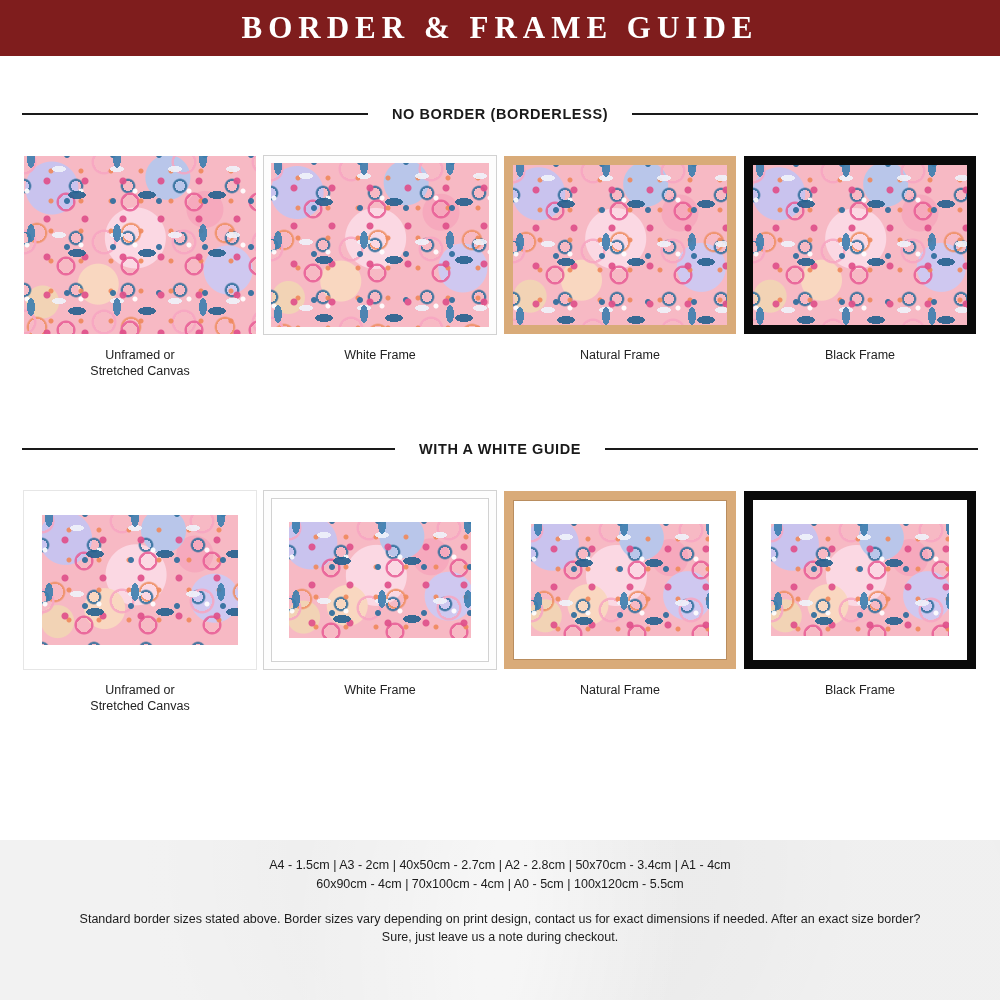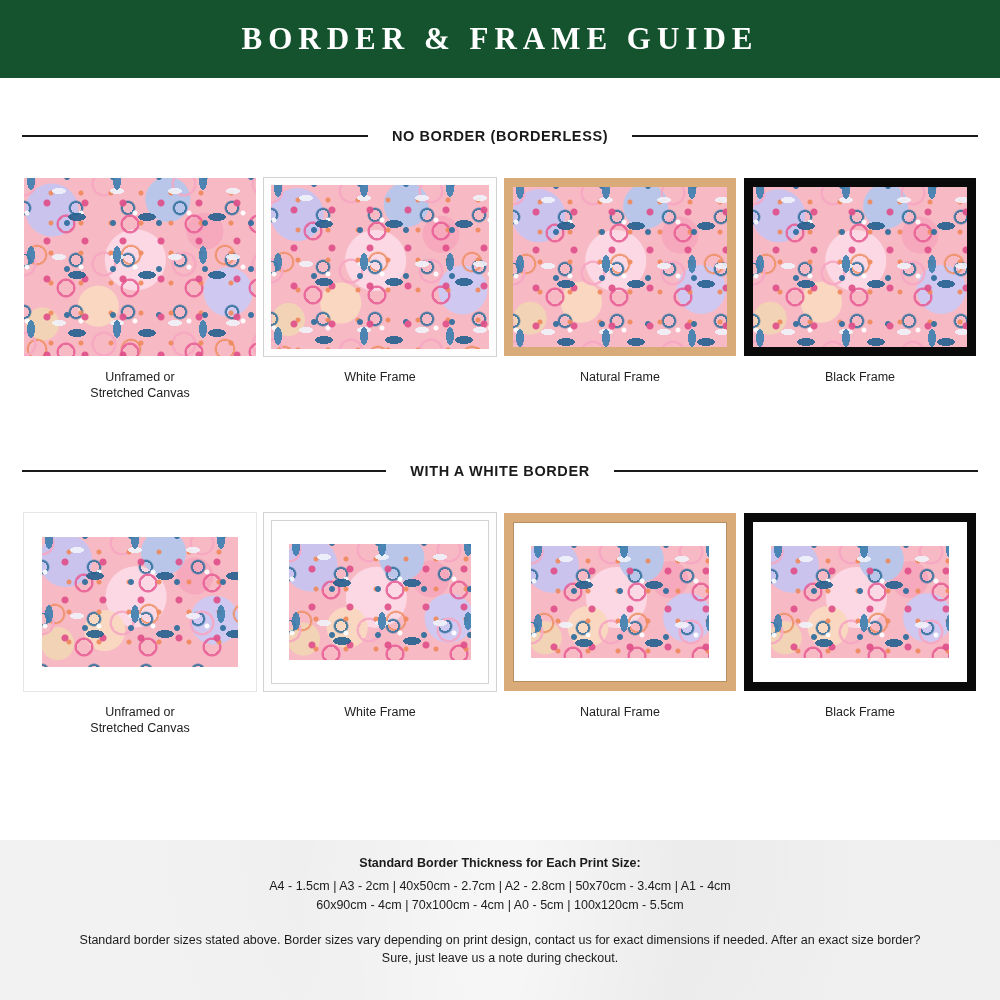--- a/index.html
+++ b/index.html
@@ -11,22 +11,22 @@
     height: 1000px;
     background: #ffffff;
     font-family: "Liberation Sans", sans-serif;
     color: #1a1a1a;
     overflow: hidden;
     position: relative;
   }
 
   
   .header {
-    height: 78px;
-    background: #14532d;
+    height: 56px;
+    background: #7f1d1d;
     display: flex;
     align-items: center;
     justify-content: center;
   }
   .header-title {
     color: #ffffff;
     font-family: "Liberation Serif", serif;
     font-size: 31px;
     letter-spacing: 6px;
     font-weight: 700;
@@ -258,21 +258,21 @@
     </div>
     <div class="caption">
       <div>Black Frame</div>
     </div>
   </div>
 
 </div>
 
 <div class="section-head sec2">
   <div class="rule"></div>
-  <div class="label">WITH A WHITE BORDER</div>
+  <div class="label">WITH A WHITE GUIDE</div>
   <div class="rule"></div>
 </div>
 
 <div class="row">
 
   <div class="item">
     <div class="frame-box f-none mat">
       <div class="art">
         <div class="art-bg"></div>
         <div class="art-rings"></div>
@@ -324,17 +324,16 @@
       </div>
     </div>
     <div class="caption">
       <div>Black Frame</div>
     </div>
   </div>
 
 </div>
 
 <div class="footer">
-  <div class="footer-title">Standard Border Thickness for Each Print Size:</div>
   <div class="footer-line">A4 - 1.5cm  |  A3 - 2cm  |  40x50cm - 2.7cm  |  A2 - 2.8cm  |  50x70cm - 3.4cm  |  A1 - 4cm</div>
   <div class="footer-line">60x90cm - 4cm  |  70x100cm - 4cm  |  A0 - 5cm  |  100x120cm - 5.5cm</div>
   <div class="footer-note">Standard border sizes stated above. Border sizes vary depending on print design, contact us for exact dimensions if needed. After an exact size border? Sure, just leave us a note during checkout.</div>
 </div>
 
 </body></html>

